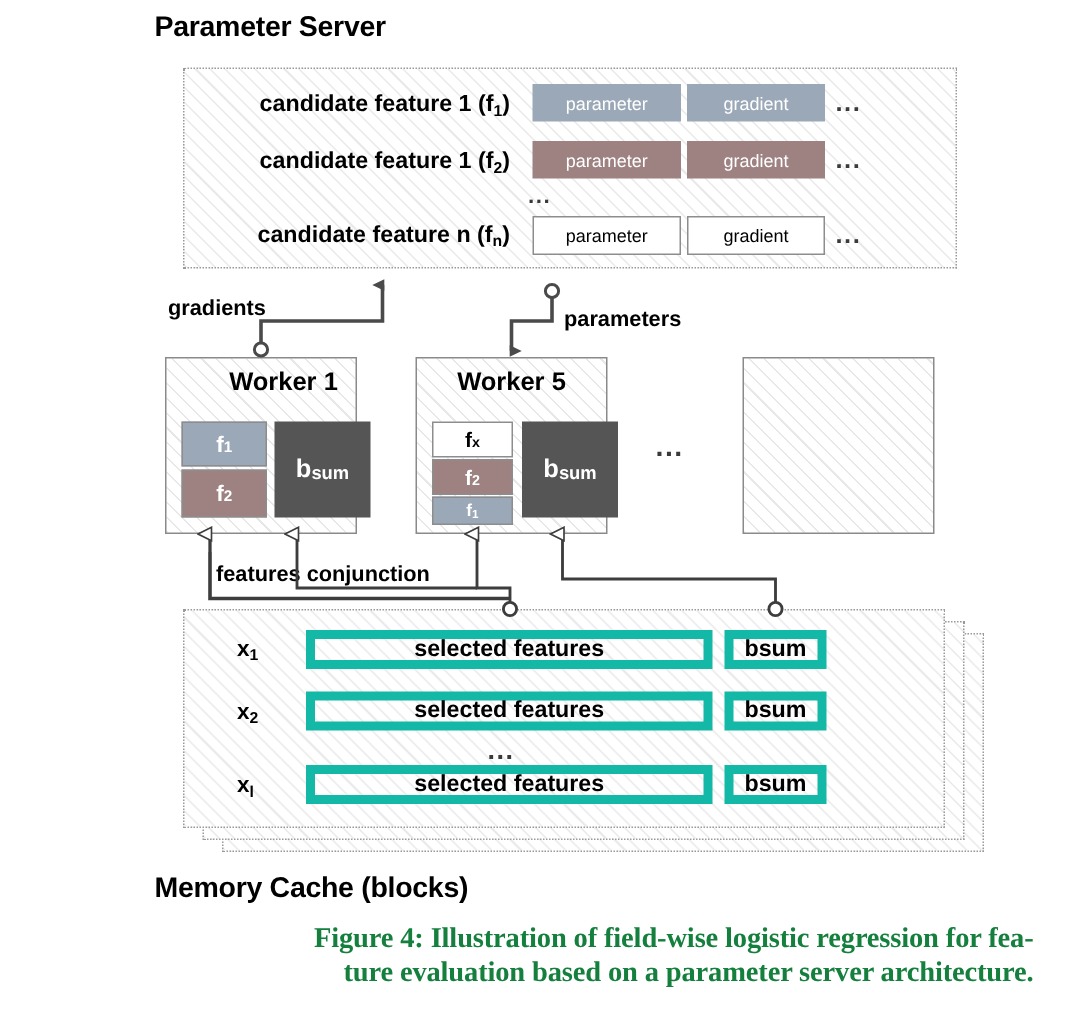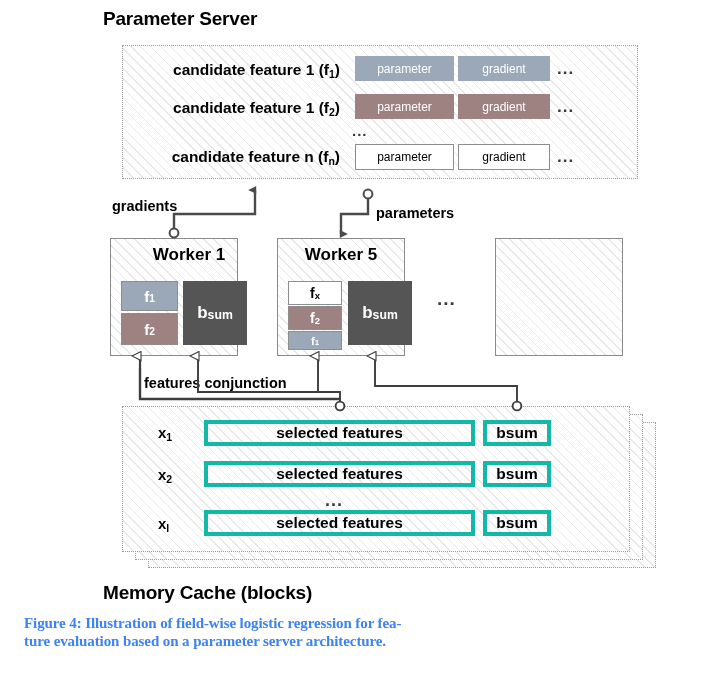--- a/index.html
+++ b/index.html
@@ -138,39 +138,39 @@
     color: #000000;
     white-space: nowrap;
   }
   .mc-row-label sub {
     font-size: 10.5px;
     vertical-align: baseline;
     position: relative;
     bottom: -3px;
   }
   .mc-cell {
-    border: 4px solid #14b8a6;
+    border: 6px solid #14b8a6;
     background: transparent;
     display: flex;
     align-items: center;
     justify-content: center;
     font-size: 15.5px;
     font-weight: bold;
     color: #000000;
     white-space: nowrap;
     text-align: right;
   }
 
   
   .caption {
     font-family: "Liberation Serif", serif;
-    font-size: 15px;
-    font-weight: bold;
-    color: #3b82f6;
-    text-align: left;
+    font-size: 19px;
+    font-weight: bold;
+    color: #15803d;
+    text-align: right;
     line-height: 1.22;
     letter-spacing: -0.1px;
   }
 
   svg.overlay {
     position: absolute;
     left: 0; top: 0;
     width: 713px; height: 682px;
     pointer-events: none;
   }

